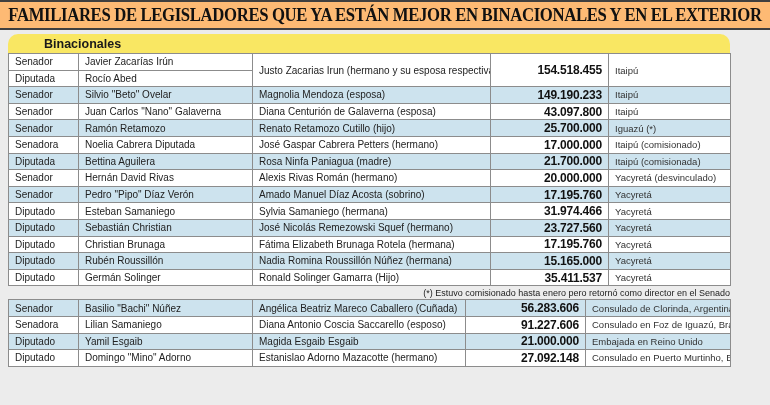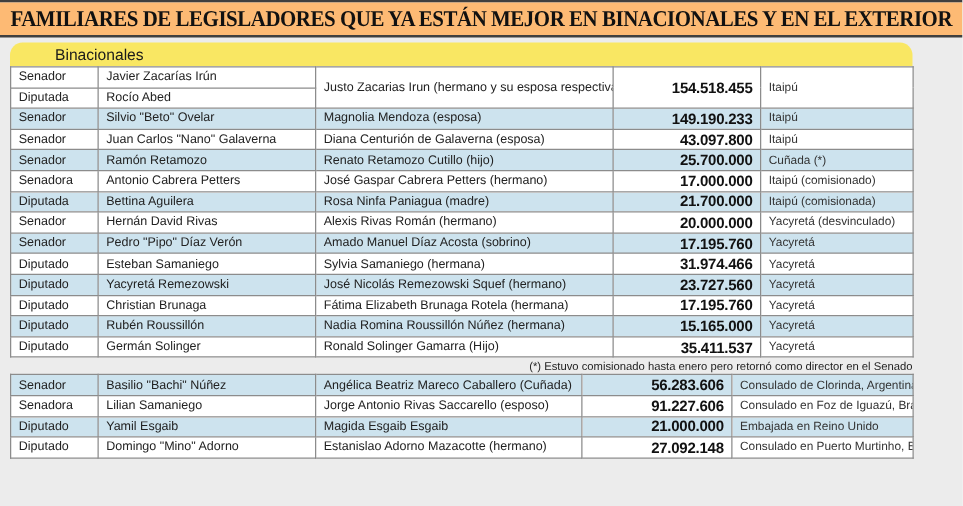--- a/index.html
+++ b/index.html
@@ -20,21 +20,21 @@
     font-family: "Liberation Serif", "DejaVu Serif", serif;
     font-weight: bold; font-size: 18px; color: #111;
     letter-spacing: -0.4px;
     transform: scaleX(0.93);
     white-space: nowrap;
   }
   .wrap { margin-left: 8px; width: 722px; }
   .section-header {
     background: #f9e763;
     border-radius: 10px 10px 0 0;
-    font-weight: normal; color: #1a1a1a;
+    font-weight: bold; color: #1a1a1a;
     padding-left: 36px;
     display: flex; align-items: center;
     box-sizing: border-box;
   }
   .hdr-binacionales { margin-top: 4px; height: 19px; font-size: 12.5px; width: 722px; }
   .hdr-mre { height: 22px; font-size: 14px; width: 545px; }
   table {
     border-collapse: collapse; table-layout: fixed;
     width: 722px; background: #ffffff;
   }
@@ -100,25 +100,25 @@
           <td class="legislador">Juan Carlos "Nano" Galaverna</td>
           <td class="familiar">Diana Centurión de Galaverna (esposa)</td>
           <td class="monto">43.097.800</td>
           <td class="entidad">Itaipú</td>
         </tr>
         <tr class="shade">
           <td class="cargo">Senador</td>
           <td class="legislador">Ramón Retamozo</td>
           <td class="familiar">Renato Retamozo Cutillo (hijo)</td>
           <td class="monto">25.700.000</td>
-          <td class="entidad">Cuñada (*)</td>
+          <td class="entidad">Iguazú (*)</td>
         </tr>
         <tr>
           <td class="cargo">Senadora</td>
-          <td class="legislador">Antonio Cabrera Petters</td>
+          <td class="legislador">Noelia Cabrera Diputada</td>
           <td class="familiar">José Gaspar Cabrera Petters (hermano)</td>
           <td class="monto">17.000.000</td>
           <td class="entidad">Itaipú (comisionado)</td>
         </tr>
         <tr class="shade">
           <td class="cargo">Diputada</td>
           <td class="legislador">Bettina Aguilera</td>
           <td class="familiar">Rosa Ninfa Paniagua (madre)</td>
           <td class="monto">21.700.000</td>
           <td class="entidad">Itaipú (comisionada)</td>
@@ -139,21 +139,21 @@
         </tr>
         <tr>
           <td class="cargo">Diputado</td>
           <td class="legislador">Esteban Samaniego</td>
           <td class="familiar">Sylvia Samaniego (hermana)</td>
           <td class="monto">31.974.466</td>
           <td class="entidad">Yacyretá</td>
         </tr>
         <tr class="shade">
           <td class="cargo">Diputado</td>
-          <td class="legislador">Yacyretá Remezowski</td>
+          <td class="legislador">Sebastián Christian</td>
           <td class="familiar">José Nicolás Remezowski Squef (hermano)</td>
           <td class="monto">23.727.560</td>
           <td class="entidad">Yacyretá</td>
         </tr>
         <tr>
           <td class="cargo">Diputado</td>
           <td class="legislador">Christian Brunaga</td>
           <td class="familiar">Fátima Elizabeth Brunaga Rotela (hermana)</td>
           <td class="monto">17.195.760</td>
           <td class="entidad">Yacyretá</td>
@@ -190,21 +190,21 @@
         <tr class="shade">
           <td class="cargo">Senador</td>
           <td class="legislador">Basilio "Bachi" Núñez</td>
           <td class="familiar">Angélica Beatriz Mareco Caballero (Cuñada)</td>
           <td class="monto">56.283.606</td>
           <td class="entidad">Consulado de Clorinda, Argentina</td>
         </tr>
         <tr>
           <td class="cargo">Senadora</td>
           <td class="legislador">Lilian Samaniego</td>
-          <td class="familiar">Jorge Antonio Rivas Saccarello (esposo)</td>
+          <td class="familiar">Diana Antonio Coscia Saccarello (esposo)</td>
           <td class="monto">91.227.606</td>
           <td class="entidad">Consulado en Foz de Iguazú, Brasil</td>
         </tr>
         <tr class="shade">
           <td class="cargo">Diputado</td>
           <td class="legislador">Yamil Esgaib</td>
           <td class="familiar">Magida Esgaib Esgaib</td>
           <td class="monto">21.000.000</td>
           <td class="entidad">Embajada en Reino Unido</td>
         </tr>

